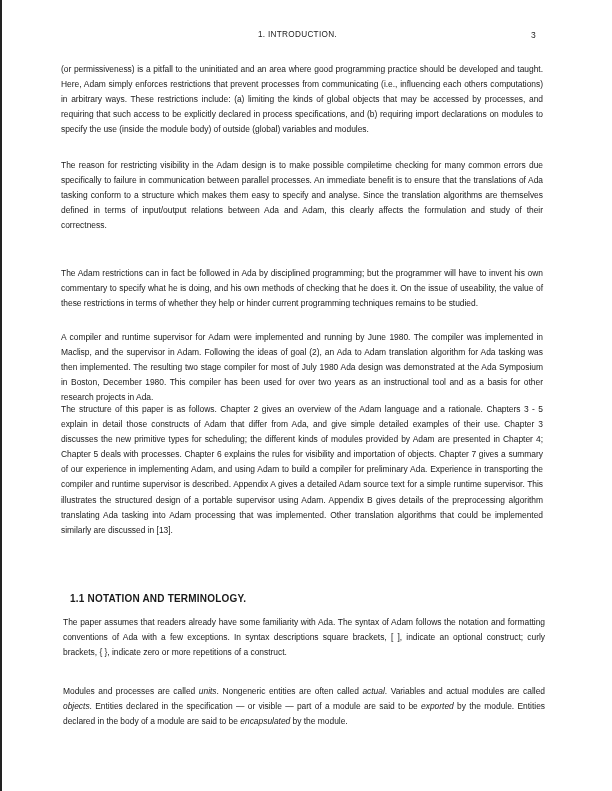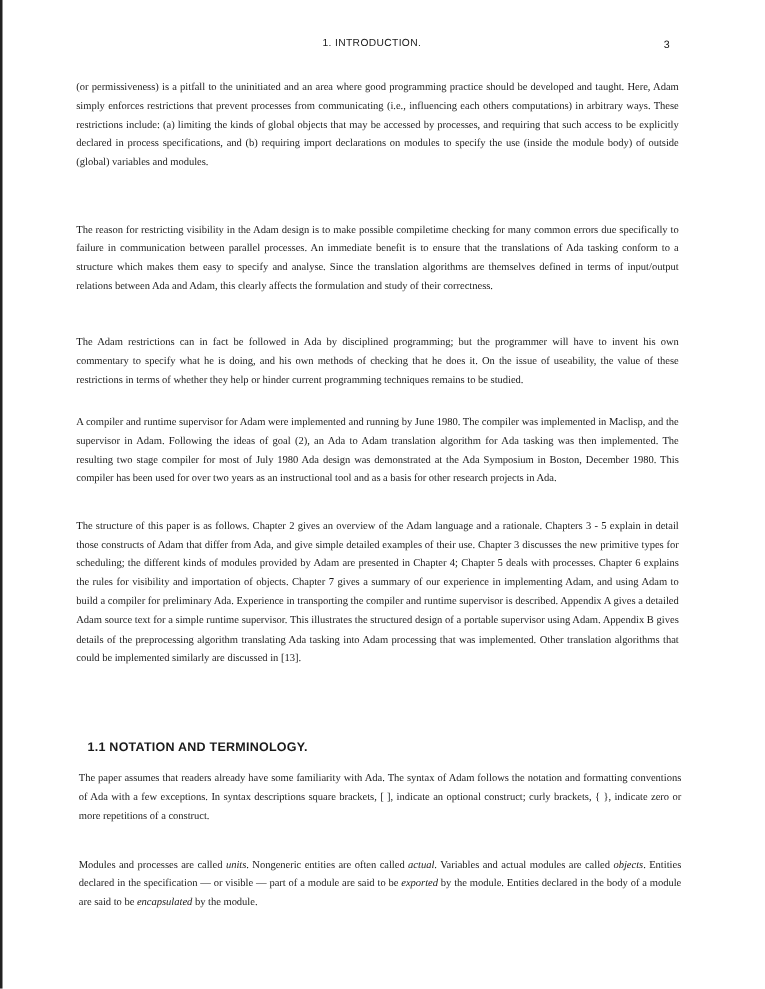--- a/index.html
+++ b/index.html
@@ -10,54 +10,54 @@
   .scan-edge { position: absolute; left: 0; top: 0; width: 2px; height: 791px; background: #222; }
   .running-head {
     position: absolute; top: 30px; left: 0; width: 544px; height: 14px;
     font-size: 8.2px; letter-spacing: 0.3px;
   }
   .running-title { position: absolute; left: 258px; top: 0; }
   .page-number { position: absolute; left: 531px; top: 0; font-size: 8.5px; }
   .body-block { position: absolute; left: 61px; width: 482px; }
   p.para {
     margin: 0; font-size: 8.45px; line-height: 15.1px; text-align: justify;
-    text-align-last: left; letter-spacing: -0.02px; font-family: Liberation Serif, serif;
+    text-align-last: left; letter-spacing: -0.02px;
   }
   h2.section-heading {
     margin: 4px; font-size: 10px; font-weight: bold; letter-spacing: 0.2px;
   }
   em { font-style: italic; }
 </style>
 </head>
 <body>
 
 <div class="scan-edge"></div>
 
 <div class="running-head">
   <span class="running-title">1. INTRODUCTION.</span>
   <span class="page-number">3</span>
 </div>
 
 <div class="body-block" style="top:62px">
   <p class="para">(or permissiveness) is a pitfall to the uninitiated and an area where good programming practice should be developed and taught.  Here, Adam simply enforces restrictions that prevent processes from communicating (i.e., influencing each others computations) in arbitrary ways.  These restrictions include:  (a) limiting the kinds of global objects that may be accessed by processes, and requiring that such access to be explicitly declared in process specifications, and (b) requiring import declarations on modules to specify the use (inside the module body) of outside (global) variables and modules.</p>
 </div>
 
-<div class="body-block" style="top:176px">
+<div class="body-block" style="top:158px">
   <p class="para">The reason for restricting visibility in the Adam design is to make possible compiletime checking for many common errors due specifically to failure in communication between parallel processes.  An immediate benefit is to ensure that the translations of Ada tasking conform to a structure which makes them easy to specify and analyse.  Since the translation algorithms are themselves defined in terms of input/output relations between Ada and Adam, this clearly affects the formulation and study of their correctness.</p>
 </div>
 
 <div class="body-block" style="top:266px">
   <p class="para">The Adam restrictions can in fact be followed in Ada by disciplined programming; but the programmer will have to invent his own commentary to specify what he is doing, and his own methods of checking that he does it.  On the issue of useability, the value of these restrictions in terms of whether they help or hinder current programming techniques remains to be studied.</p>
 </div>
 
 <div class="body-block" style="top:330px">
   <p class="para">A compiler and runtime supervisor for Adam were implemented and running by June 1980. The compiler was implemented in Maclisp, and the supervisor in Adam. Following the ideas of goal (2), an Ada to Adam translation algorithm for Ada tasking was then implemented.  The resulting two stage compiler for most of July 1980 Ada design was demonstrated at the Ada Symposium in Boston, December 1980.  This compiler has been used for over two years as an instructional tool and as a basis for other research projects in Ada.</p>
 </div>
 
-<div class="body-block" style="top:413px">
+<div class="body-block" style="top:402px">
   <p class="para">The structure of this paper is as follows.  Chapter 2 gives an overview of the Adam language and a rationale. Chapters 3 - 5 explain in detail those constructs of Adam that differ from Ada, and give simple detailed examples of their use.  Chapter 3 discusses the new primitive types for scheduling; the different kinds of modules provided by Adam are presented in Chapter 4; Chapter 5 deals with processes.  Chapter 6 explains the rules for visibility and importation of objects.  Chapter 7 gives a summary of our experience in implementing Adam, and using Adam to build a compiler for preliminary Ada.  Experience in transporting the compiler and runtime supervisor is described. Appendix A gives a detailed Adam source text for a simple runtime supervisor. This illustrates the structured design of a portable supervisor using Adam.   Appendix B gives details of the preprocessing algorithm translating Ada tasking into Adam processing that was implemented.  Other translation algorithms that could be implemented similarly are discussed in [13].</p>
 </div>
 
 <div class="body-block" style="top:589px; left:66px">
   <h2 class="section-heading">1.1 NOTATION AND TERMINOLOGY.</h2>
 </div>
 
 <div class="body-block" style="top:615px; left:63px">
   <p class="para">The paper assumes that readers already have some familiarity with Ada. The syntax of Adam follows the notation and formatting conventions of Ada with a few exceptions. In syntax descriptions square brackets, [ ], indicate an optional construct; curly brackets, { }, indicate zero or more repetitions of a construct.</p>
 </div>

